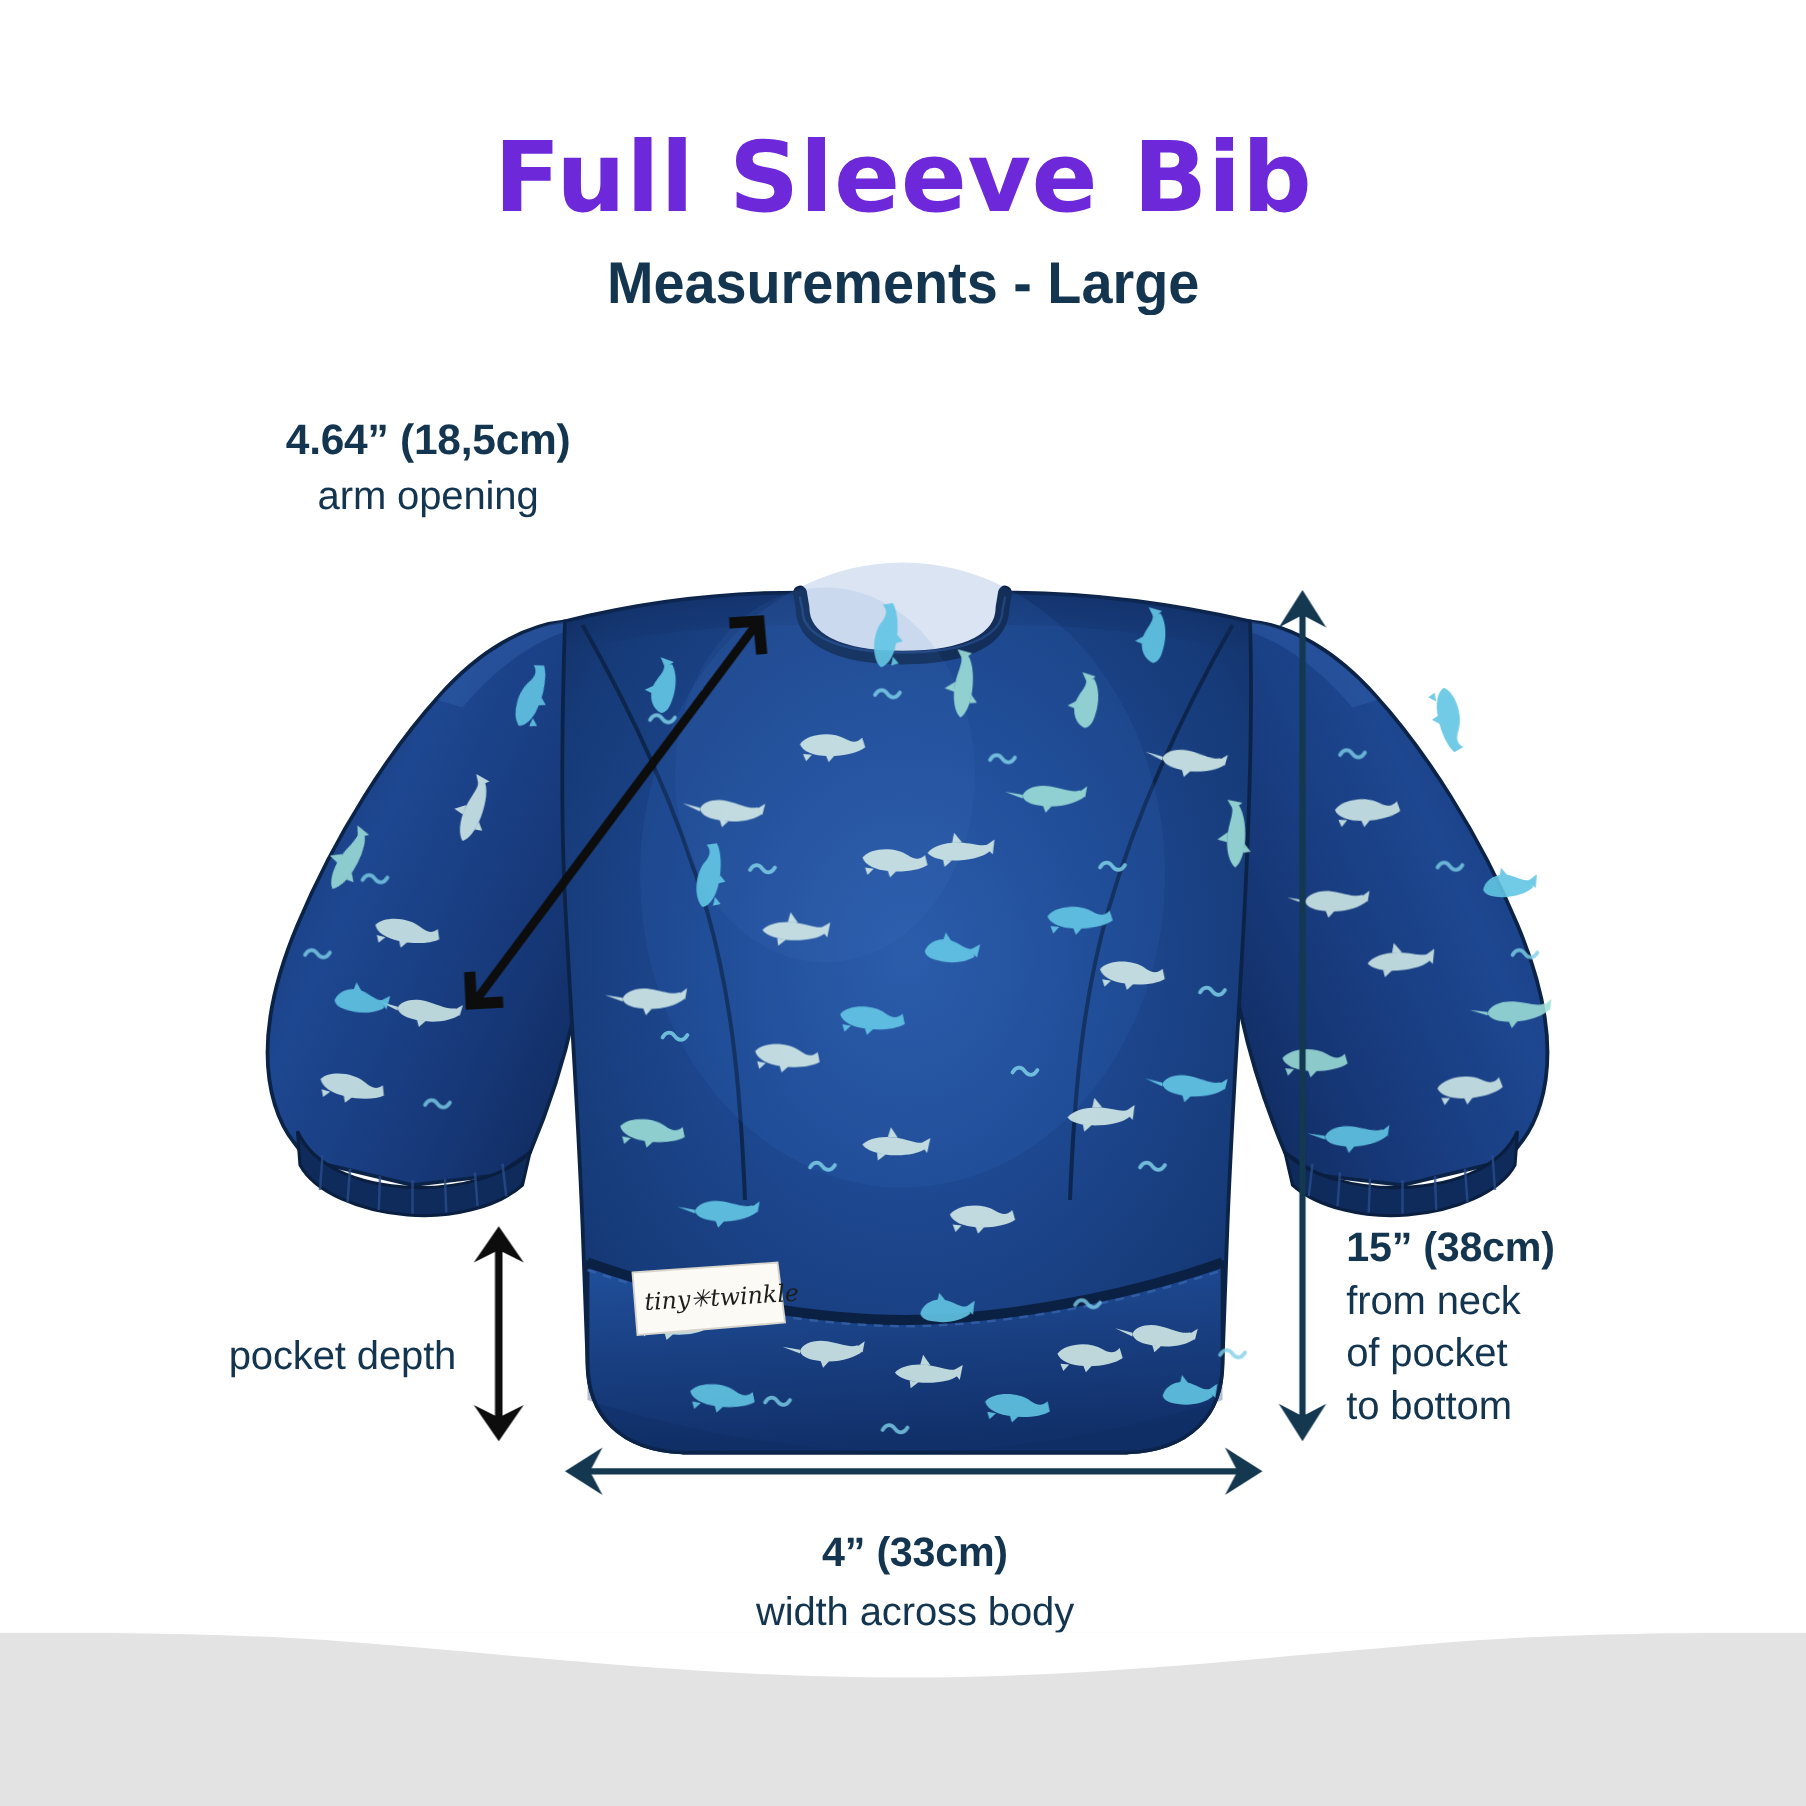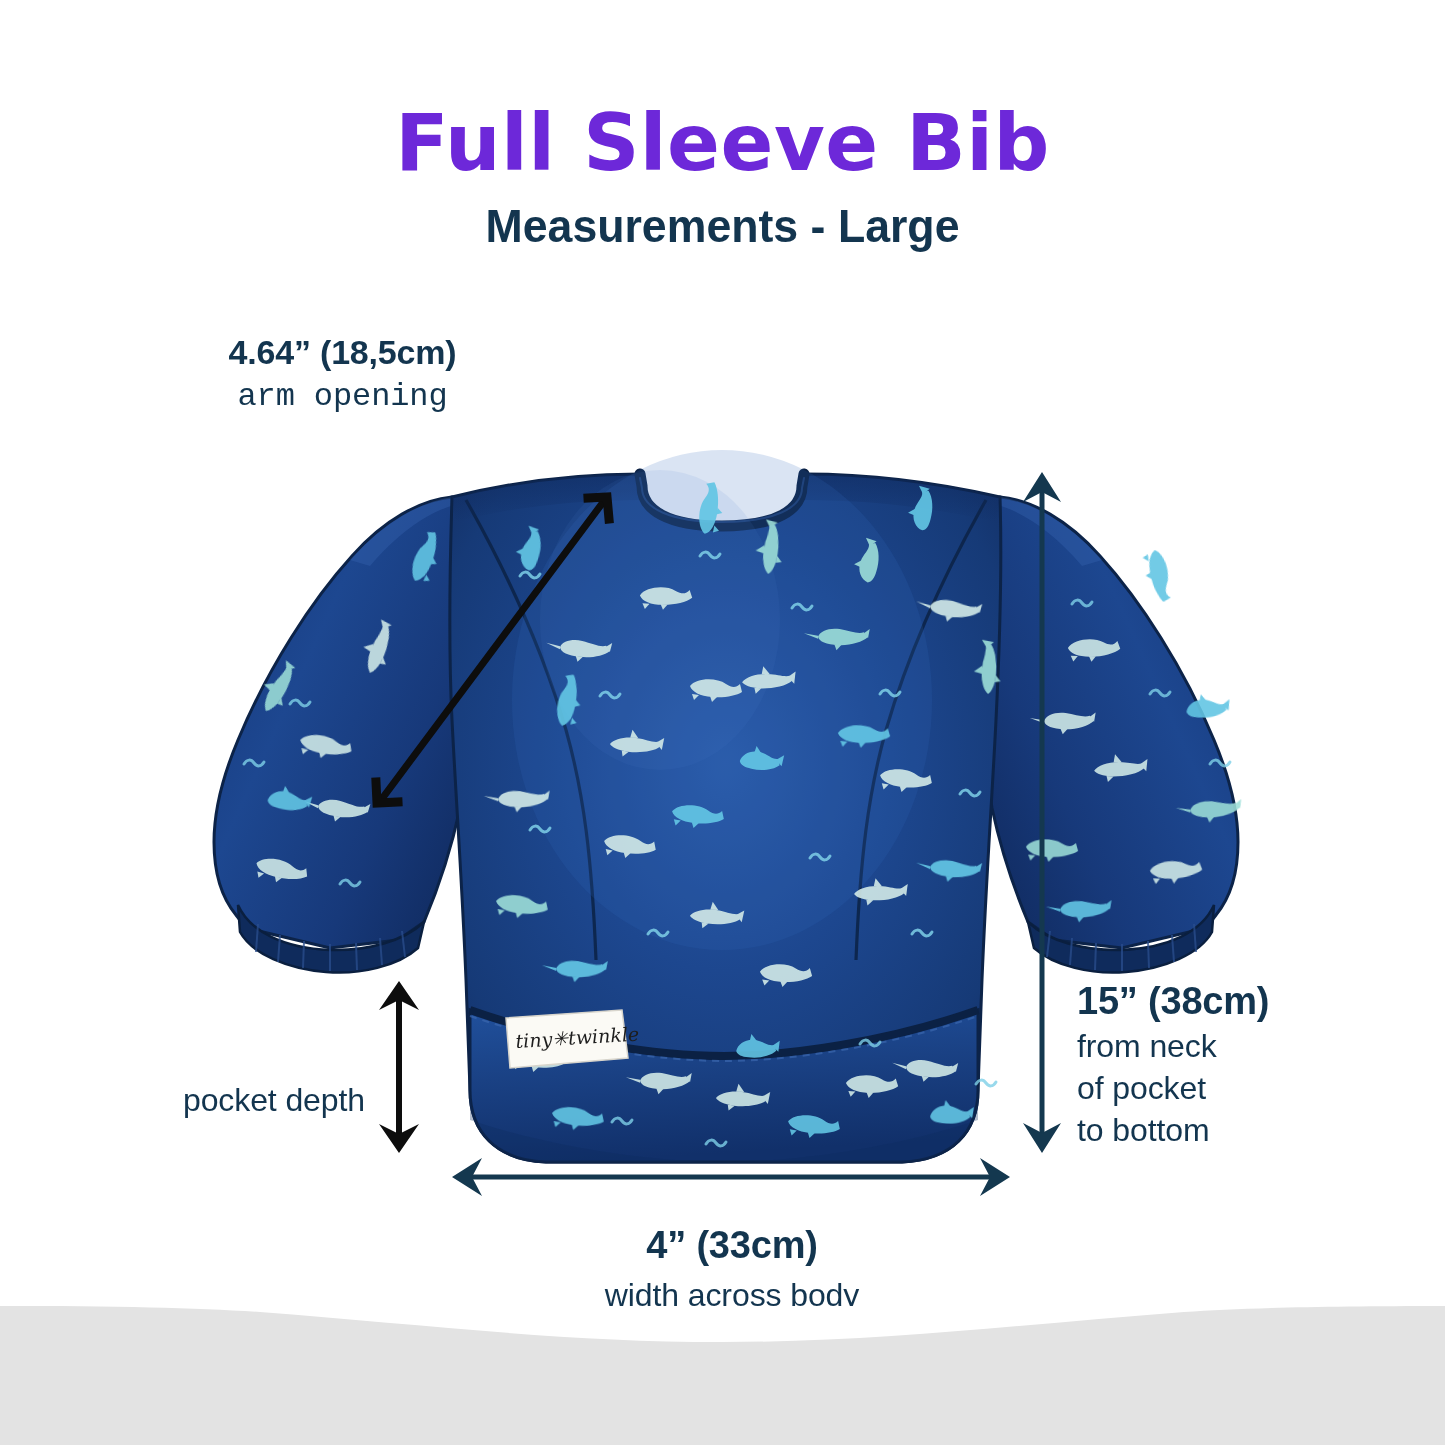--- a/index.html
+++ b/index.html
@@ -32,35 +32,35 @@
     letter-spacing:0px;
     color:#13354f;
     line-height:1;
     transform:scaleX(0.95);
   }
 
   
   .callout{position:absolute;color:#13354f;line-height:1.22;}
   .callout .val{
     font-family:"Liberation Sans", sans-serif;
-    font-weight:700;font-size:38px;letter-spacing:-0.2px;
+    font-weight:700;font-size:33px;letter-spacing:-0.2px;
     white-space:nowrap;
   }
   .callout .desc{
     font-family:"Liberation Sans", sans-serif;
     font-weight:400;font-size:32px;letter-spacing:-0.1px;
     white-space:nowrap;
   }
 
   #callout-arm{left:205px;top:332px;text-align:center;width:275px;}
   #callout-arm .val{font-size:34px;}
-  #callout-arm .desc{margin-top:4px;font-family:Liberation Mono, monospace;}
+  #callout-arm .desc{margin-top:4px;}
 
   #callout-pocket{left:80px;top:1065px;text-align:right;width:285px;}
-  #callout-pocket .desc{margin-top:16px;}
+  #callout-pocket .desc{margin-top:0;}
 
   #callout-neck{left:1077px;top:978px;text-align:left;width:320px;}
   #callout-neck .desc{margin-top:3px;}
 
   #callout-width{left:452px;top:1222px;text-align:center;width:560px;}
   #callout-width .desc{margin-top:8px;}
 
   
   #bottom-band{position:absolute;left:0;top:1306px;width:1445px;height:139px;}
 

